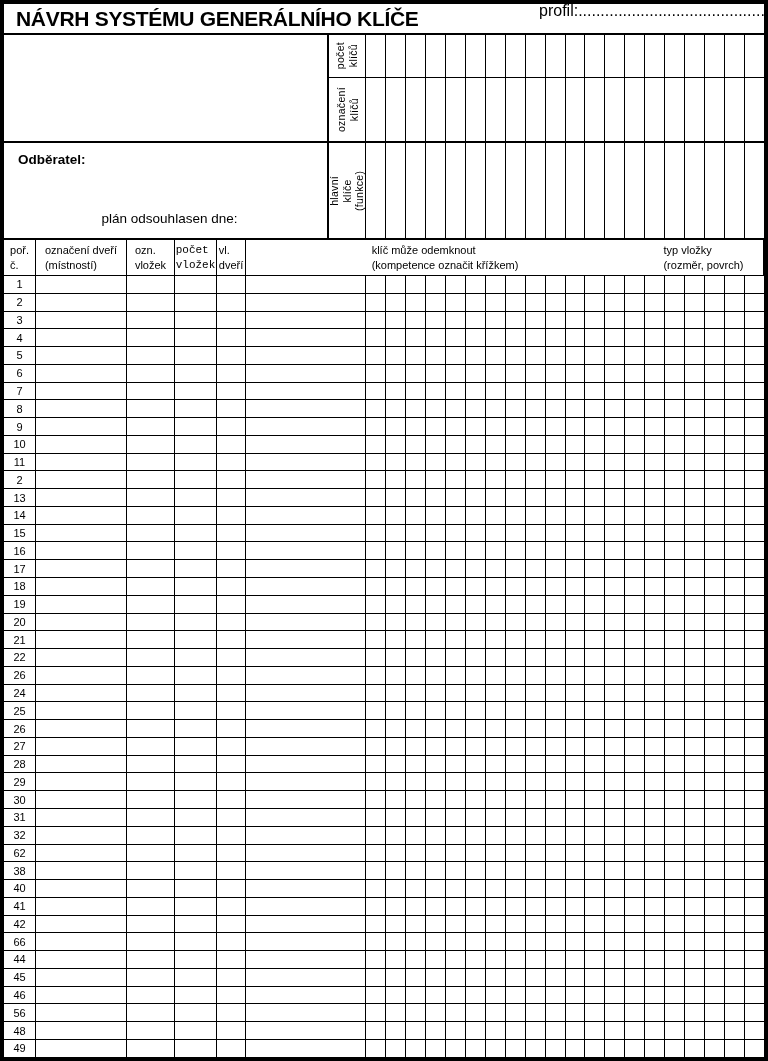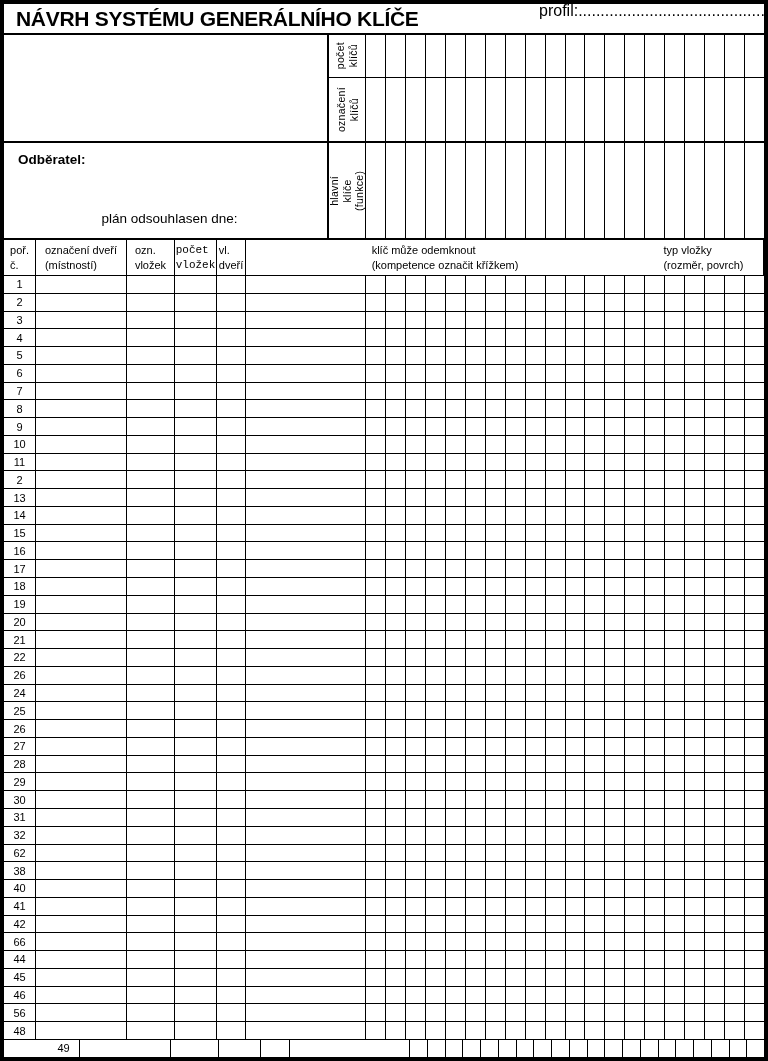--- a/index.html
+++ b/index.html
@@ -70,21 +70,21 @@
   .c-dver { width:91px;  flex:0 0 91px; }
   .c-ozn  { width:48px;  flex:0 0 48px; }
   .c-poc  { width:42px;  flex:0 0 42px; }
   .c-vl   { width:29px;  flex:0 0 29px; }
   .c-typ  { width:120px; flex:0 0 120px; }
   .c-keys { flex:1; border-right:none; }
 
   
   .tbody { flex:1; display:flex; flex-direction:column; }
   .trow { flex:1; display:flex; border-bottom:1px solid #000; }
-  .trow:last-child { border-bottom:none;padding-left:44px; }
+  .trow:last-child { border-bottom:none; }
   .bcell { border-right:1px solid #000; }
   .bcell.num {
     display:flex; align-items:center; justify-content:center;
     font-size:11px;
   }
   .keygrid { flex:1; display:flex; }
 </style>
 </head>
 <body>
 

